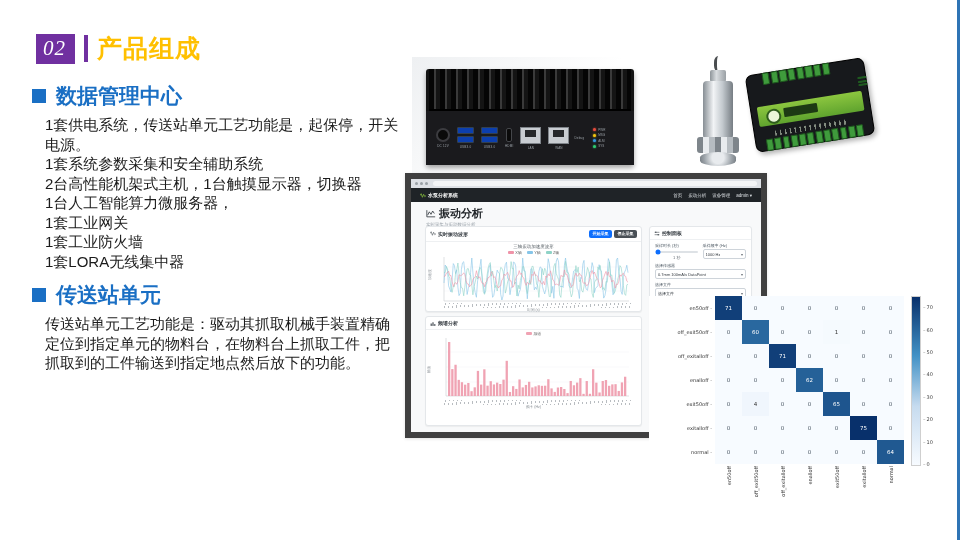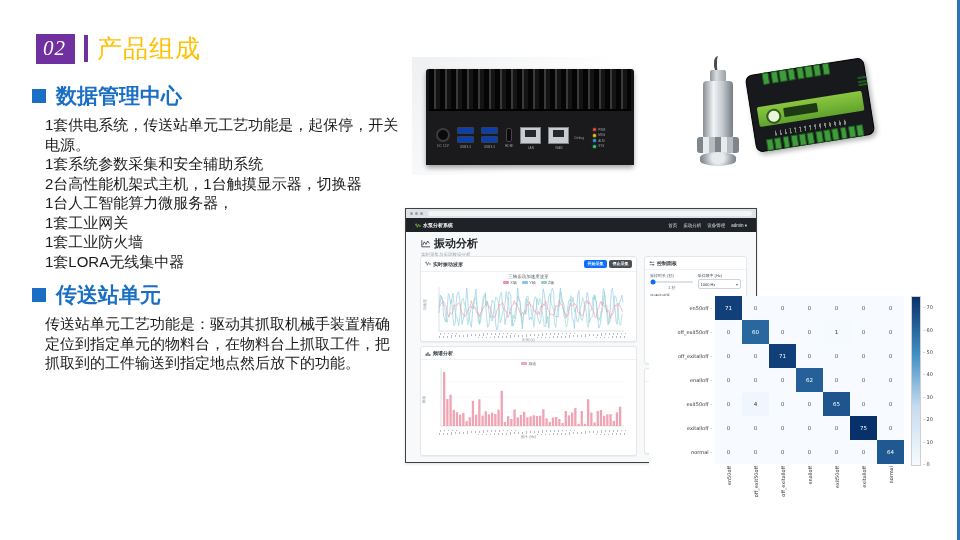--- a/index.html
+++ b/index.html
@@ -5,21 +5,21 @@
   html,body{margin:0;padding:0;background:#888;}
   .slide{position:relative;width:960px;height:540px;background:#ffffff;overflow:hidden;
          font-family:"Liberation Sans","DejaVu Sans",sans-serif;margin:0 auto;}
   .right-strip{position:absolute;right:0;top:0;width:3px;height:100%;background:#2e74b5;}
 
   
   .hdr{position:absolute;left:36px;top:32px;display:flex;align-items:center;gap:9px;}
   .badge{background:#7030a0;color:#fff;font-weight:normal;font-style:italic;font-size:21px;
          padding:2px 9px 3px 7px;font-family:"Liberation Serif","DejaVu Serif",serif;letter-spacing:1px;}
   .hdr-bar{width:4px;height:27px;background:#7030a0;}
-  .slide-title{color:#ffc000;font-size:25px;font-weight:normal;letter-spacing:1px;}
+  .slide-title{color:#ffc000;font-size:25px;font-weight:bold;letter-spacing:1px;}
 
   
   .leftcol{position:absolute;left:32px;top:82px;width:370px;}
   .sec-head{display:flex;align-items:center;gap:10px;color:#1a6fc4;font-size:21px;font-weight:bold;}
   .bullet{width:14px;height:14px;background:#1a6fc4;flex:0 0 auto;}
   .sec-body{font-size:15px;color:#1b1b1b;line-height:1.3;margin:5px 0 10px 13px;}
   .bline{margin:0;}
 
   
   .pc-photo{position:absolute;left:412px;top:57px;width:236px;height:118px;
@@ -70,21 +70,21 @@
   .tstrip.top{top:-1px;left:16px;right:34px;}
   .tstrip.bot{bottom:-1px;left:10px;right:10px;}
   .tstrip .tb{flex:1;height:10px;background:#3f9b3c;border:1px solid #1f5a1f;border-radius:1px;}
   .tstrip.rgt{right:-1px;top:18px;flex-direction:column;width:9px;}
   .tstrip.rgt .tb{height:8px;}
   .mod-dots{position:absolute;left:20px;top:58px;right:26px;height:5px;
             background:repeating-linear-gradient(90deg,#c8d6c0 0 1.5px,transparent 1.5px 5px);opacity:.6;}
 
   
   .browser{position:absolute;left:405px;top:173px;width:350px;height:253px;background:#f8f9fa;
-           border:1px solid #404040;z-index:2;box-shadow:0 1px 3px rgba(0,0,0,.12);margin-top:35px;}
+           border:6px solid #404040;z-index:2;box-shadow:0 1px 3px rgba(0,0,0,.12);}
   .chrome{height:9px;background:#dee1e6;display:flex;align-items:center;gap:2px;padding:0 4px;}
   .chrome .dot{width:3px;height:3px;border-radius:50%;background:#9aa0a6;}
   .urlbar{flex:1;height:5px;background:#f3f4f6;border-radius:3px;margin-left:3px;}
   .nav{height:14px;background:#1f2327;display:flex;align-items:center;padding:0 9px;}
   .brand{font-size:5px;font-weight:bold;color:#fff;display:flex;align-items:center;gap:2px;}
   .brand-icon{width:6px;height:5px;}
   .nav-menu{margin-left:auto;display:flex;gap:6px;font-size:4.5px;color:#dfe3e7;align-items:center;}
   .content{position:absolute;top:23px;left:0;right:0;bottom:0;background:#f8f9fa;overflow:hidden;}
   .page-head{position:absolute;left:15px;top:4px;}
   .page-title{font-size:11px;font-weight:bold;color:#212529;display:flex;align-items:center;gap:3px;}

